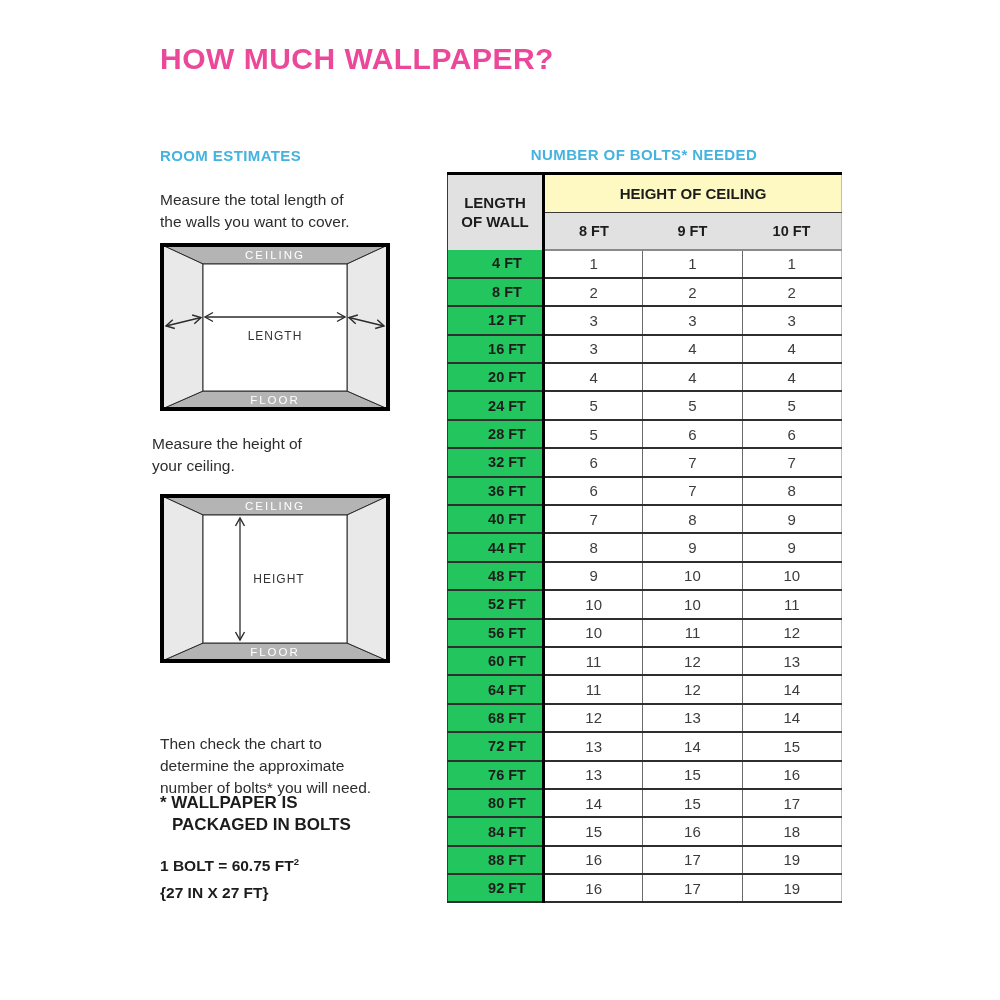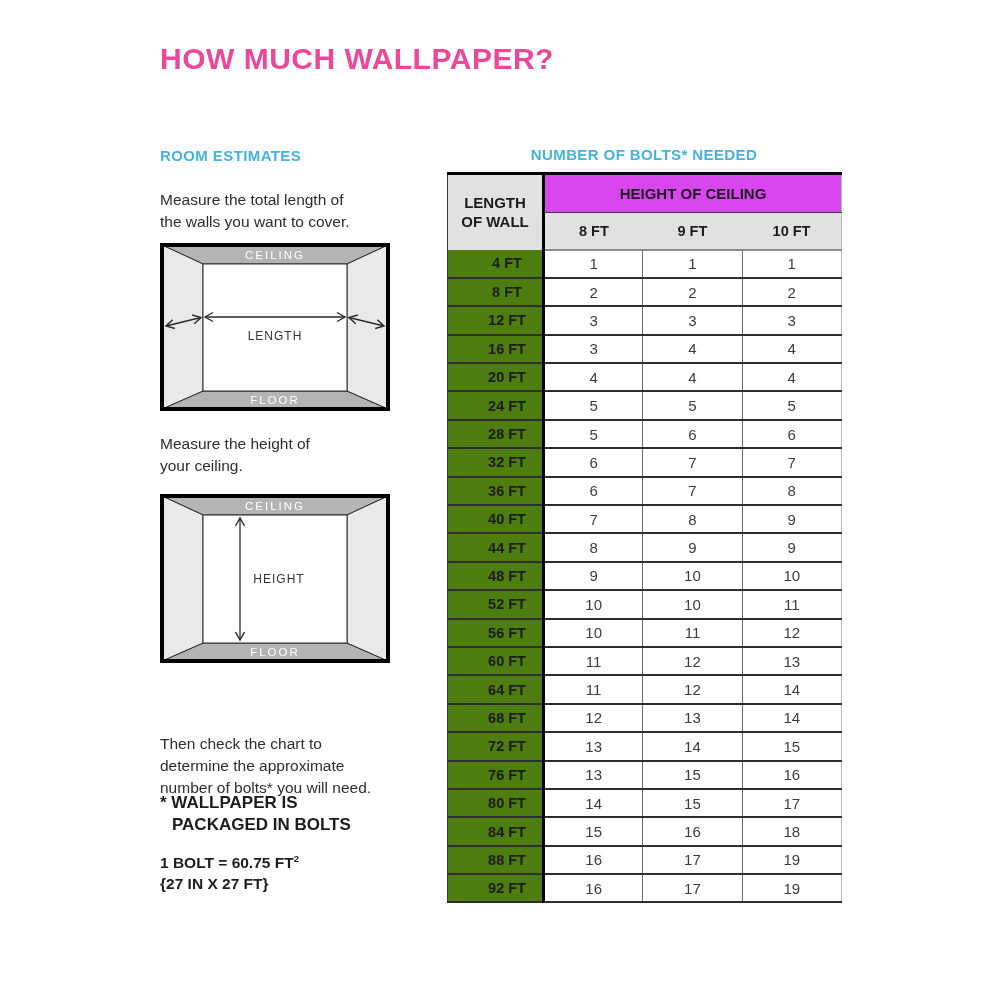--- a/index.html
+++ b/index.html
@@ -40,21 +40,21 @@
   .footnote {
     font-size: 17px;
     font-weight: bold;
     line-height: 22px;
     color: #1c1c1c;
   }
   .footnote .indent { padding-left: 12px; }
   .bolt-info {
     font-size: 15.5px;
     font-weight: bold;
-    line-height: 21px;
+    line-height: 27px;
     color: #1c1c1c;
   }
   .bolt-info sup { font-size: 9.5px; }
 
   
   .table-caption {
     position: absolute;
     left: 447px;
     top: 146px;
     width: 394px;
@@ -78,39 +78,39 @@
     background: #e1e1e1;
     border-right: 3px solid #000;
     font-size: 15px;
     font-weight: bold;
     color: #1c1c1c;
     text-align: center;
     white-space: pre-line;
     line-height: 19px;
   }
   th.ceiling-head {
-    background: #d946ef;
+    background: #fef9c3;
     height: 39px;
     font-size: 15px;
     font-weight: bold;
     color: #1c1c1c;
     text-align: center;
     border-bottom: 1px solid #3a3a3a;
   }
   tr.subhead th {
     background: #e1e1e1;
     height: 37px;
     font-size: 14.5px;
     font-weight: bold;
     color: #1c1c1c;
     text-align: center;
     border-bottom: 2px solid #8a8a8a;
   }
   tbody th.wall-cell {
-    background: #4d7c0f;
+    background: #22c55e;
     border-right: 3px solid #000;
     border-bottom: 2px solid #2e2e2e;
     font-size: 14.5px;
     font-weight: bold;
     color: #1c1c1c;
     text-align: center;
     height: 28.4px;
     padding-left: 24px;
   }
   tbody td {
@@ -162,21 +162,21 @@
     <rect x="43" y="21" width="144" height="127" fill="#ffffff" stroke="#2b2b2b" stroke-width="1"></rect>
     <line x1="45" y1="74" x2="185" y2="74" stroke="#2b2b2b" stroke-width="1.3" marker-start="url(#ah1)" marker-end="url(#ah1)"></line>
     <line x1="41" y1="74.5" x2="6" y2="83" stroke="#2b2b2b" stroke-width="1.3" marker-start="url(#ah1)" marker-end="url(#ah1)"></line>
     <line x1="189" y1="74.5" x2="224" y2="83" stroke="#2b2b2b" stroke-width="1.3" marker-start="url(#ah1)" marker-end="url(#ah1)"></line>
     <rect x="2" y="2" width="226" height="164" fill="none" stroke="#000000" stroke-width="4"></rect>
     <text class="band-label" x="115" y="15.5" text-anchor="middle">CEILING</text>
     <text class="band-label" x="115" y="161" text-anchor="middle">FLOOR</text>
     <text class="dim-label" x="115" y="97" text-anchor="middle">LENGTH</text>
   </svg>
 
-  <div class="abs step-text" style="left:160px; top:433px; width:260px;">Measure the height of
+  <div class="abs step-text" style="left:152px; top:433px; width:260px;">Measure the height of
 your ceiling.</div>
 
   <svg class="abs" style="left:160px; top:494px;" width="230" height="169" viewBox="0 0 230 169">
     <defs>
       <marker id="ah2" viewBox="0 0 12 12" markerWidth="12" markerHeight="12" refX="10" refY="6" orient="auto-start-reverse" markerUnits="userSpaceOnUse">
         <path d="M2,1.5 L10,6 L2,10.5" fill="none" stroke="#2b2b2b" stroke-width="1.4"></path>
       </marker>
     </defs>
     <polygon points="2,2 228,2 187,21 43,21" fill="#b4b4b4" stroke="#2b2b2b" stroke-width="1"></polygon>
     <polygon points="2,167 228,167 187,149 43,149" fill="#b4b4b4" stroke="#2b2b2b" stroke-width="1"></polygon>

